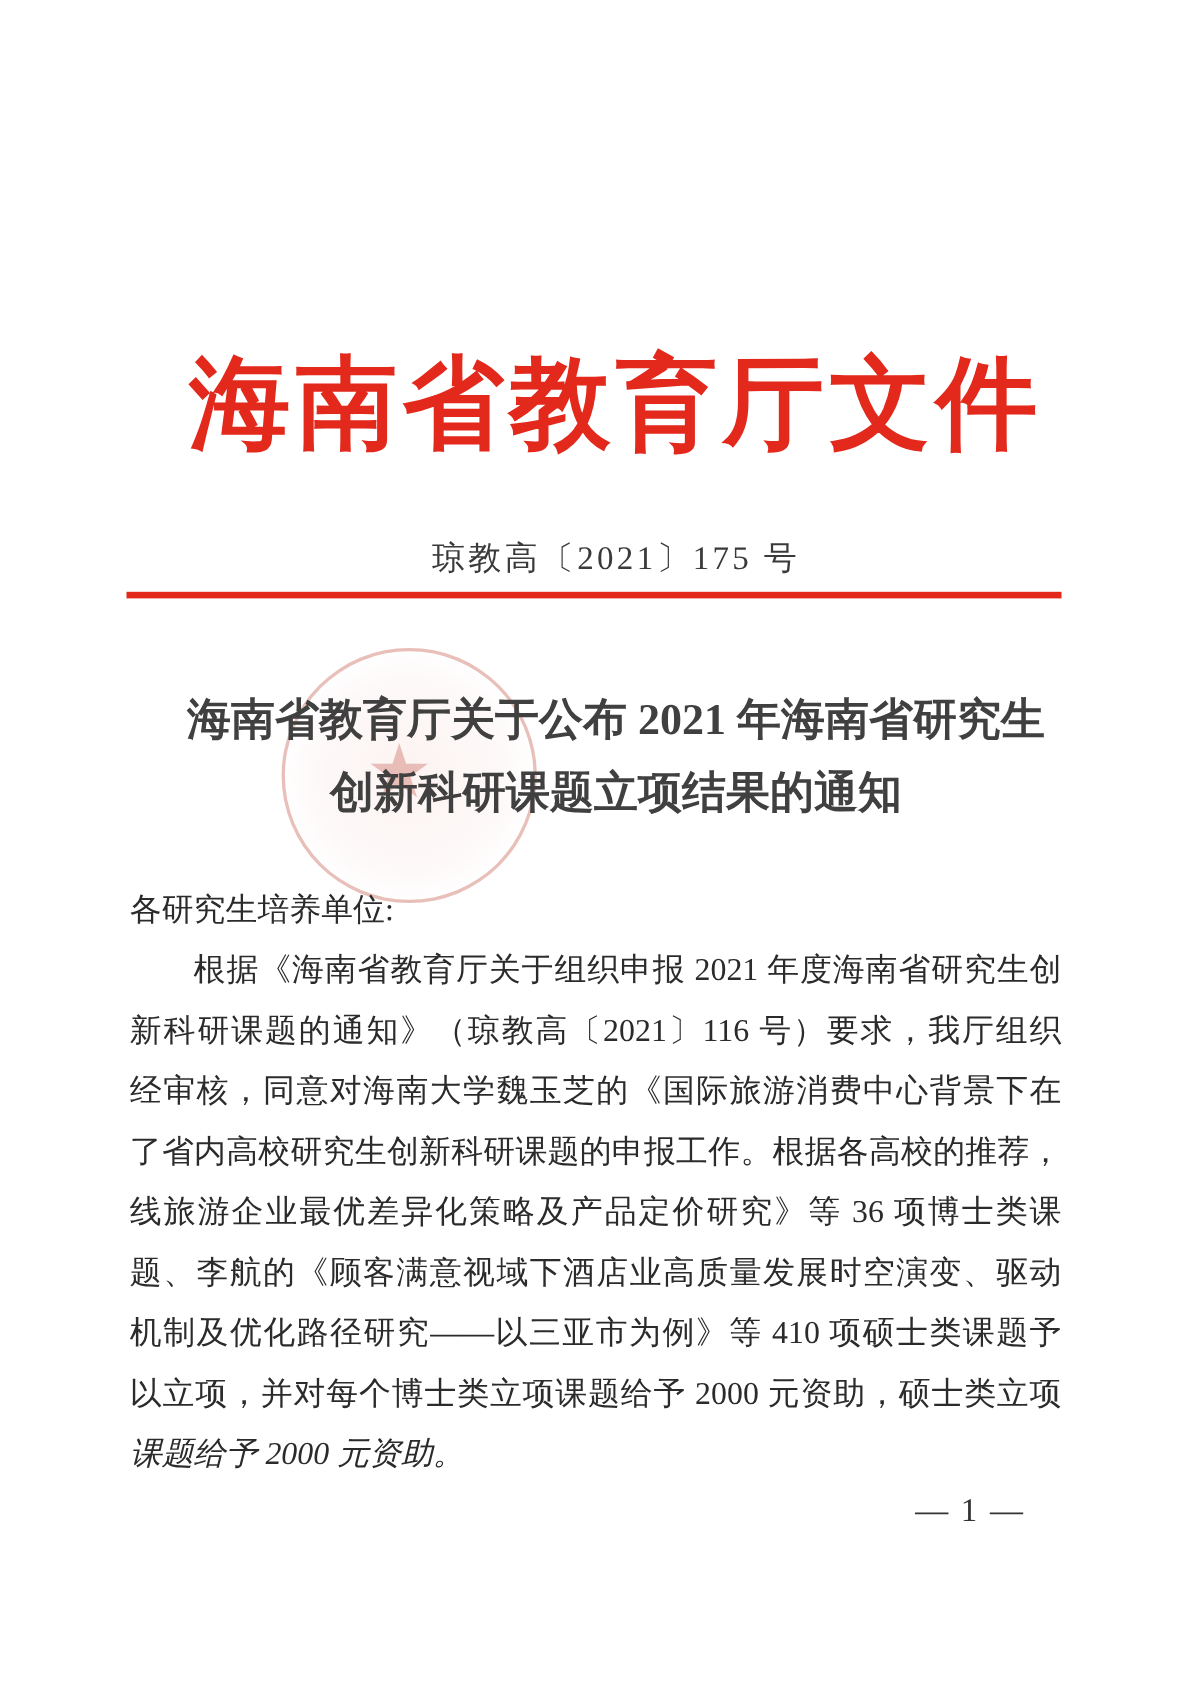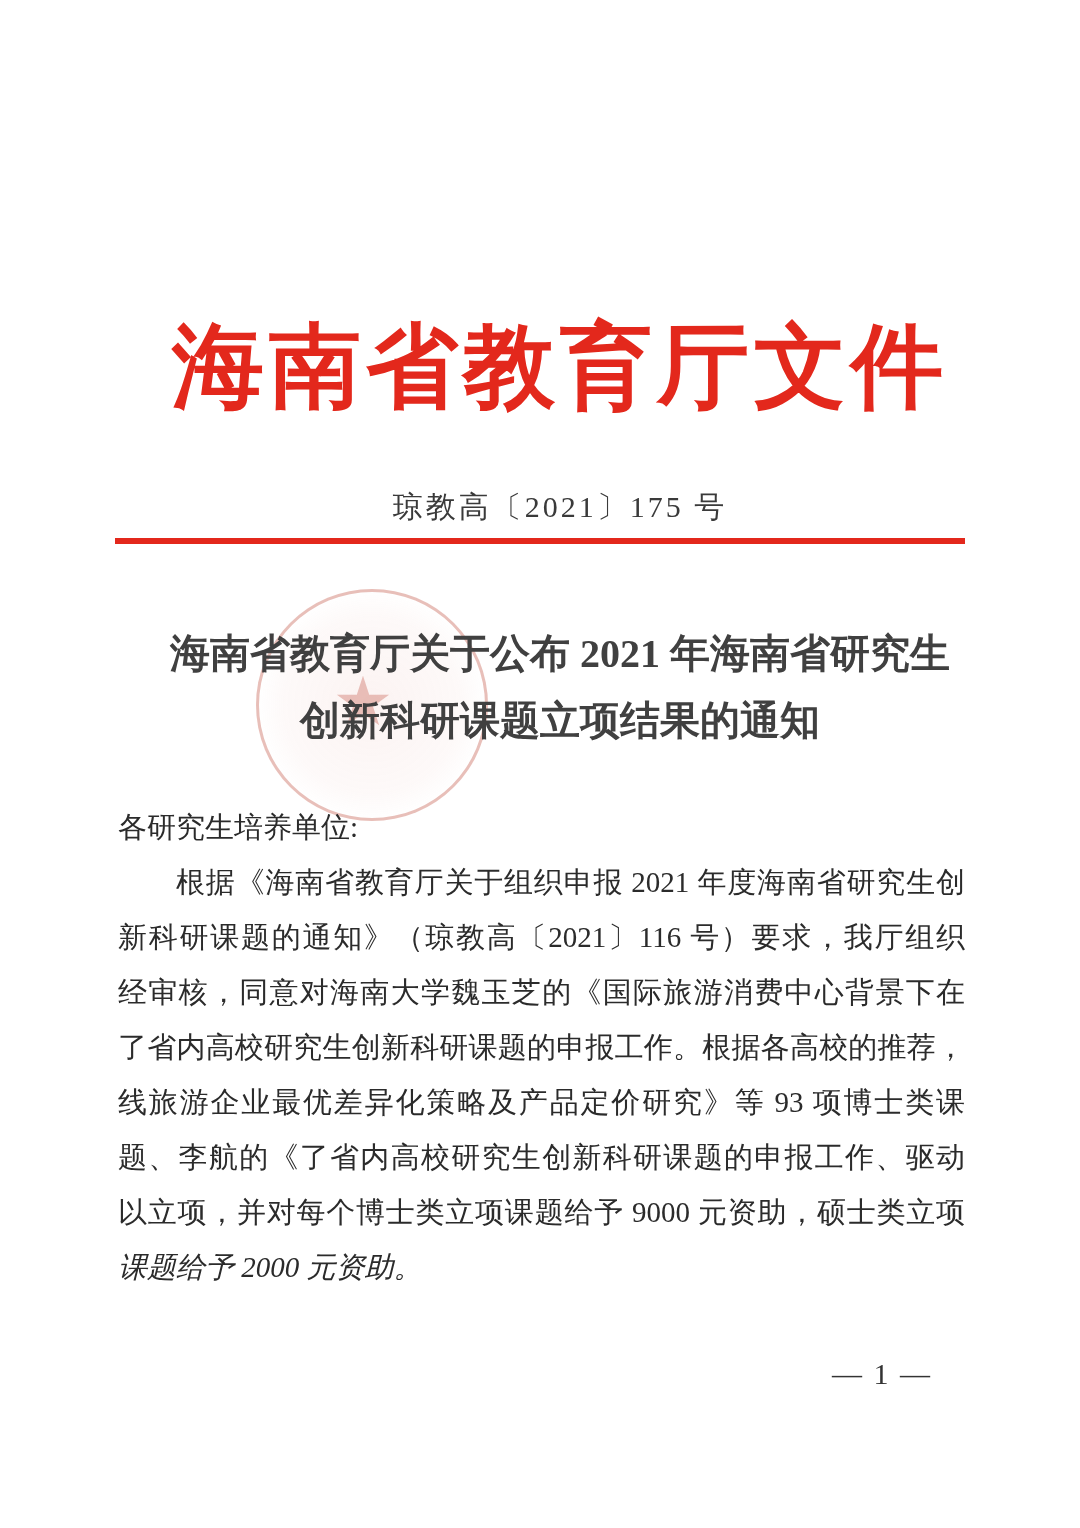--- a/index.html
+++ b/index.html
@@ -142,21 +142,22 @@
     <div>海南省教育厅关于公布 2021 年海南省研究生</div>
     <div>创新科研课题立项结果的通知</div>
   </div>
 
   <div class="body-text">
     <div class="salutation">各研究生培养单位:</div>
     <div class="bline fill bline-first">根据《海南省教育厅关于组织申报 2021 年度海南省研究生创</div>
     <div class="bline fill">新科研课题的通知》（琼教高〔2021〕116 号）要求，我厅组织</div>
     <div class="bline fill">经审核，同意对海南大学魏玉芝的《国际旅游消费中心背景下在</div>
     <div class="bline fill">了省内高校研究生创新科研课题的申报工作。根据各高校的推荐，</div>
-    <div class="bline fill">线旅游企业最优差异化策略及产品定价研究》等 93 项博士类课</div>
-    <div class="bline fill">题、李航的《了省内高校研究生创新科研课题的申报工作、驱动</div>
-    <div class="bline fill">以立项，并对每个博士类立项课题给予 9000 元资助，硕士类立项</div>
+    <div class="bline fill">线旅游企业最优差异化策略及产品定价研究》等 36 项博士类课</div>
+    <div class="bline fill">题、李航的《顾客满意视域下酒店业高质量发展时空演变、驱动</div>
+    <div class="bline fill">机制及优化路径研究——以三亚市为例》等 410 项硕士类课题予</div>
+    <div class="bline fill">以立项，并对每个博士类立项课题给予 2000 元资助，硕士类立项</div>
     <div class="bline bline-last">课题给予 2000 元资助。</div>
   </div>
 
   <div class="page-number">— 1 —</div>
 
 </div>
 
 </body></html>

